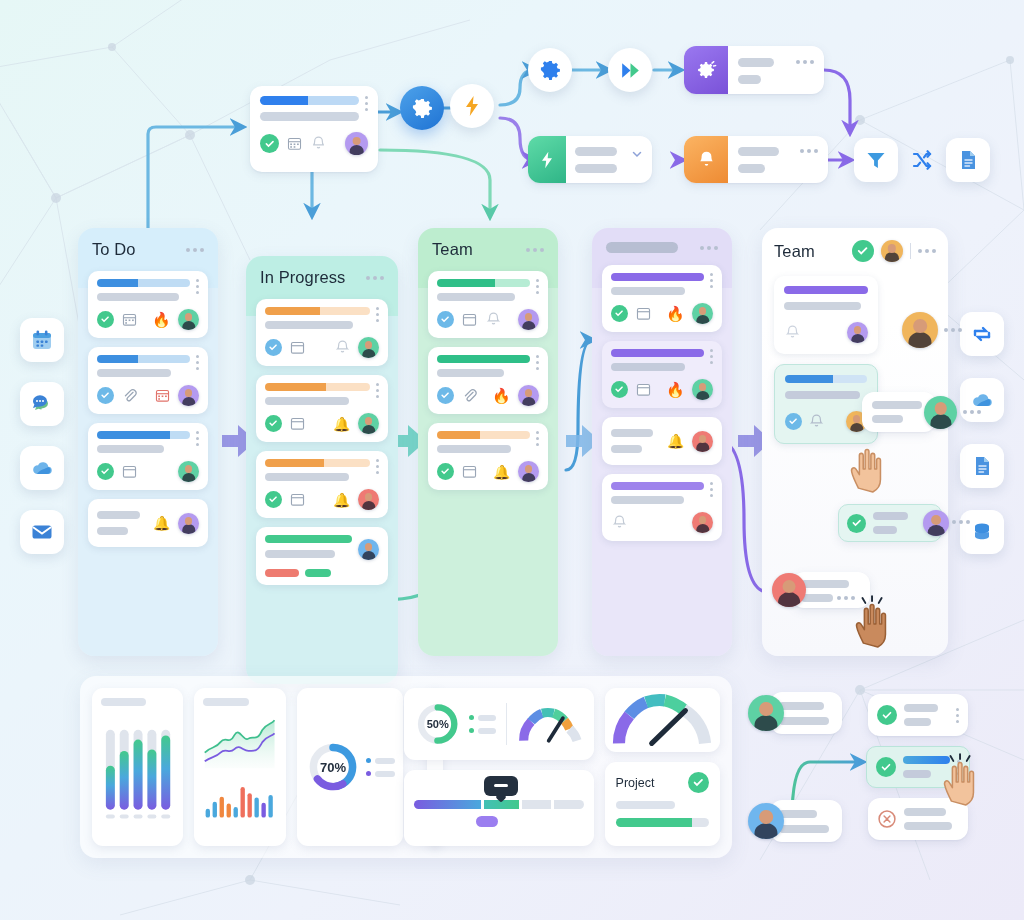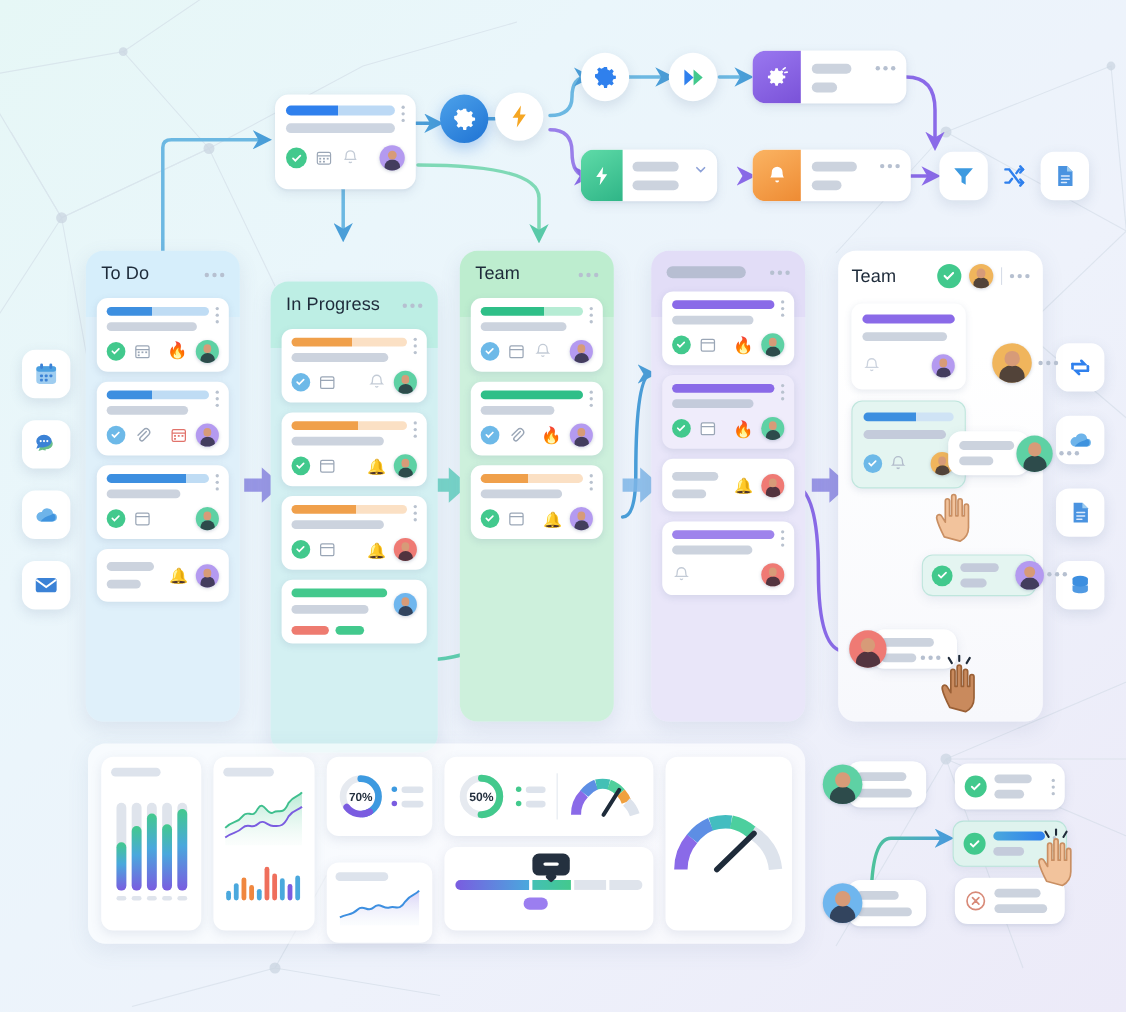--- a/index.html
+++ b/index.html
@@ -1013,21 +1013,21 @@
           <rect x="35" y="28" width="5" height="12" rx="2.5" fill="#4aa8dd"></rect>
           <rect x="43" y="5" width="5" height="35" rx="2.5" fill="#ef6f5c"></rect>
           <rect x="51" y="12" width="5" height="28" rx="2.5" fill="#ef6f5c"></rect>
           <rect x="59" y="17" width="5" height="23" rx="2.5" fill="#4aa8dd"></rect>
           <rect x="67" y="23" width="5" height="17" rx="2.5" fill="#7a5ce0"></rect>
           <rect x="75" y="14" width="5" height="26" rx="2.5" fill="#4aa8dd"></rect>
             </g>
           </svg>
       </div>
 
-      <div style="width:96px;display:flex;flex-direction:column;gap:24px;text-decoration:underline;">
+      <div style="width:96px;display:flex;flex-direction:row;gap:24px;text-decoration:underline;">
         <div class="wcard" style="flex:1;padding:8px;display:flex;align-items:center;gap:5px;">
           <svg viewBox="0 0 60 60" style="width:56px;height:56px">
             <circle cx="30" cy="30" r="21" fill="none" stroke="#e6eaf0" stroke-width="8"></circle>
             <circle cx="30" cy="30" r="21" fill="none" stroke="#3d9ae0" stroke-width="8" stroke-linecap="round" stroke-dasharray="62 132" transform="rotate(-90 30 30)"></circle>
             <circle cx="30" cy="30" r="21" fill="none" stroke="#7a5ce0" stroke-width="8" stroke-linecap="round" stroke-dasharray="30 132" transform="rotate(60 30 30)"></circle>
             <text x="30" y="35" text-anchor="middle" font-size="14" font-weight="bold" fill="#24303f" font-family="Liberation Sans, sans-serif">70%</text>
             </svg>
           <div style="display:flex;flex-direction:column;gap:7px;">
             <div style="display:flex;align-items:center;gap:4px">
                 <i style="width:5px;height:5px;border-radius:50%;background:#3d9ae0;display:block"></i>
@@ -1105,20 +1105,33 @@
             <g fill="none" stroke-width="13" stroke-linecap="butt">
               <path d="M9 56 A46 46 0 0 1 20 26" stroke="#8a6ae8"></path>
               <path d="M20 26 A46 46 0 0 1 38 12" stroke="#5d8ee4"></path>
               <path d="M38 12 A46 46 0 0 1 58 10" stroke="#43bdc0"></path>
               <path d="M58 10 A46 46 0 0 1 78 20" stroke="#4ccf9e"></path>
               <path d="M78 20 A46 46 0 0 1 101 56" stroke="#dde3ec"></path>
               </g>
             <path d="M44 56 L80 21" stroke="#1e2b3a" stroke-width="5.5" stroke-linecap="round"></path>
             </svg>
         </div>
+        <div class="wcard" style="flex:1;padding:10px 11px;">
+          <div style="display:flex;align-items:center;">
+            <div class="proj">Project</div>
+            <div class="spacer"></div>
+            <div class="chk green" style="width:21px;height:21px">
+              <svg viewBox="0 0 24 24" fill="none" stroke="#fff" stroke-width="3.4" stroke-linecap="round">
+                  <path d="M5 12.5l4.5 4.5L19 7.5"></path>
+                </svg>
+              </div>
+          </div>
+          <div class="bar sm" style="margin-top:8px;width:64%;background:#dde3ec"></div>
+          <div style="height:9px;border-radius:5px;margin-top:9px;background:linear-gradient(90deg,#43c98d 0 82%,#dfe4ec 82%);"></div>
+        </div>
       </div>
     </div>
   </div>
 
   <div style="position:absolute;left:748px;top:692px;display:flex;align-items:center;">
     <div class="av ringG" style="width:36px;height:36px;z-index:3"></div>
     <div class="card" style="width:72px;height:42px;margin-left:-14px;padding:10px 9px;">
       <div class="bar sm" style="width:84%;background:#ccd3de"></div>
       <div class="bar sm" style="margin-top:7px;width:92%;background:#ccd3de"></div>
       </div>

